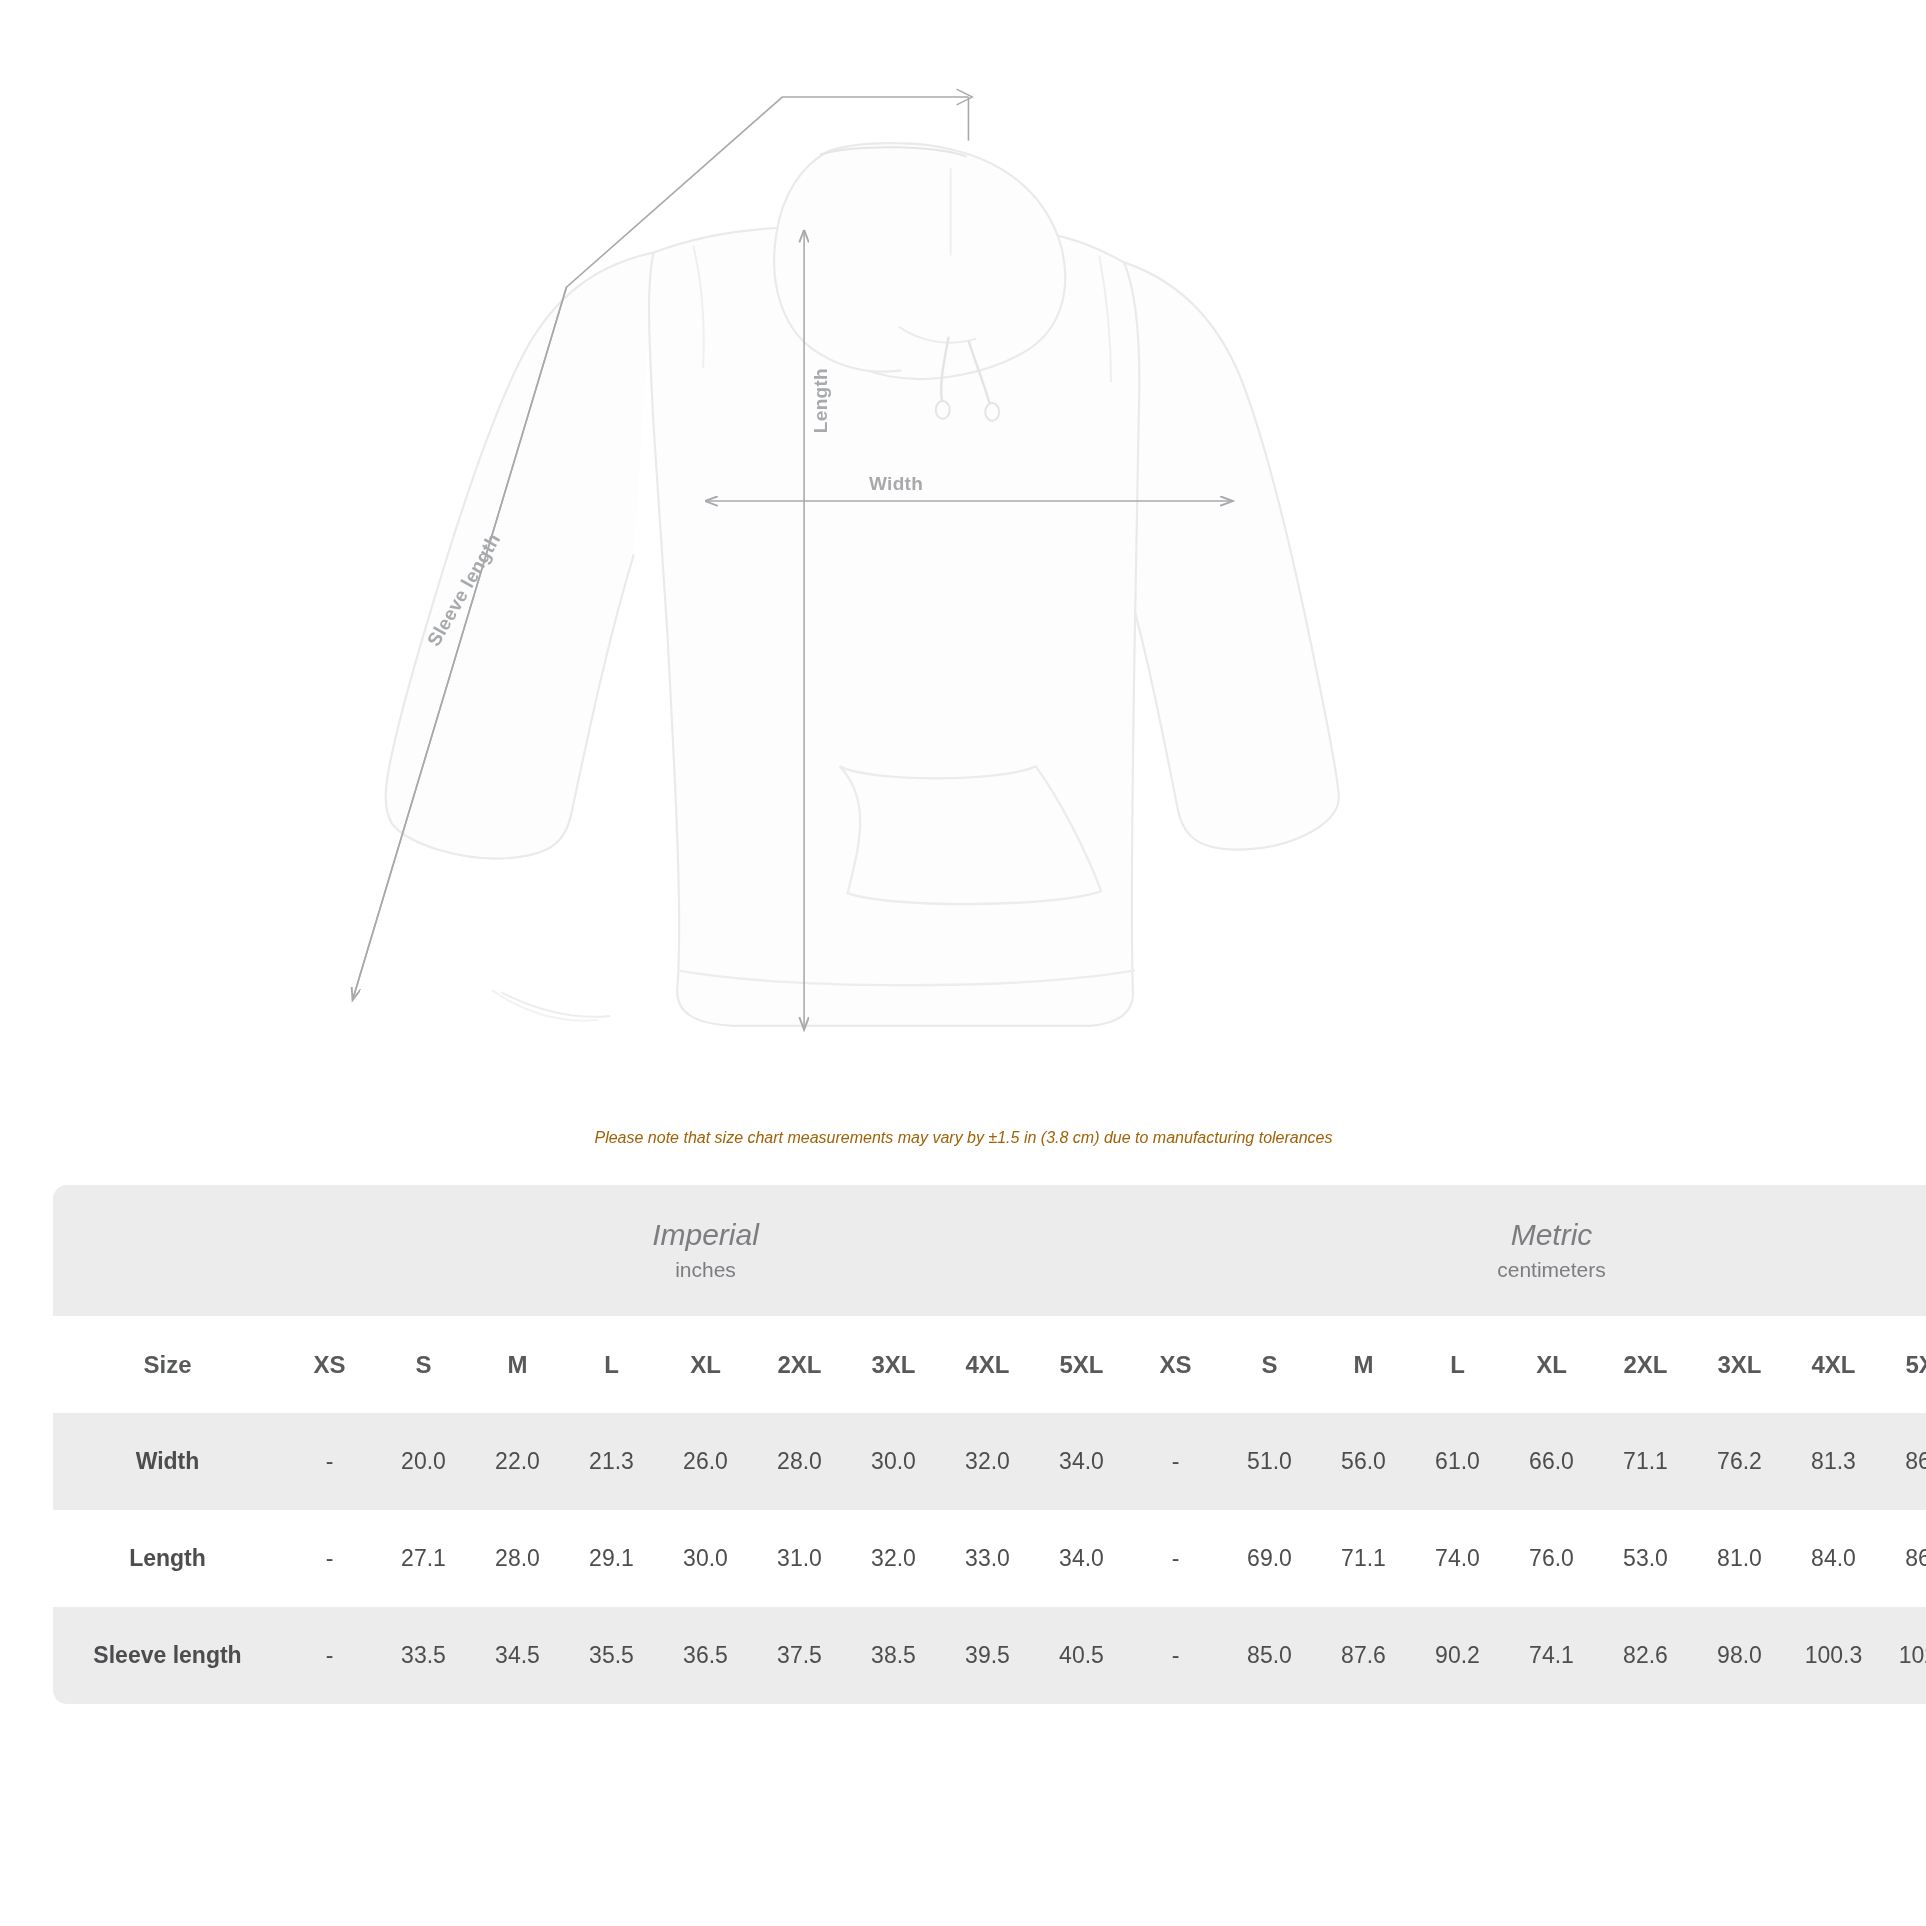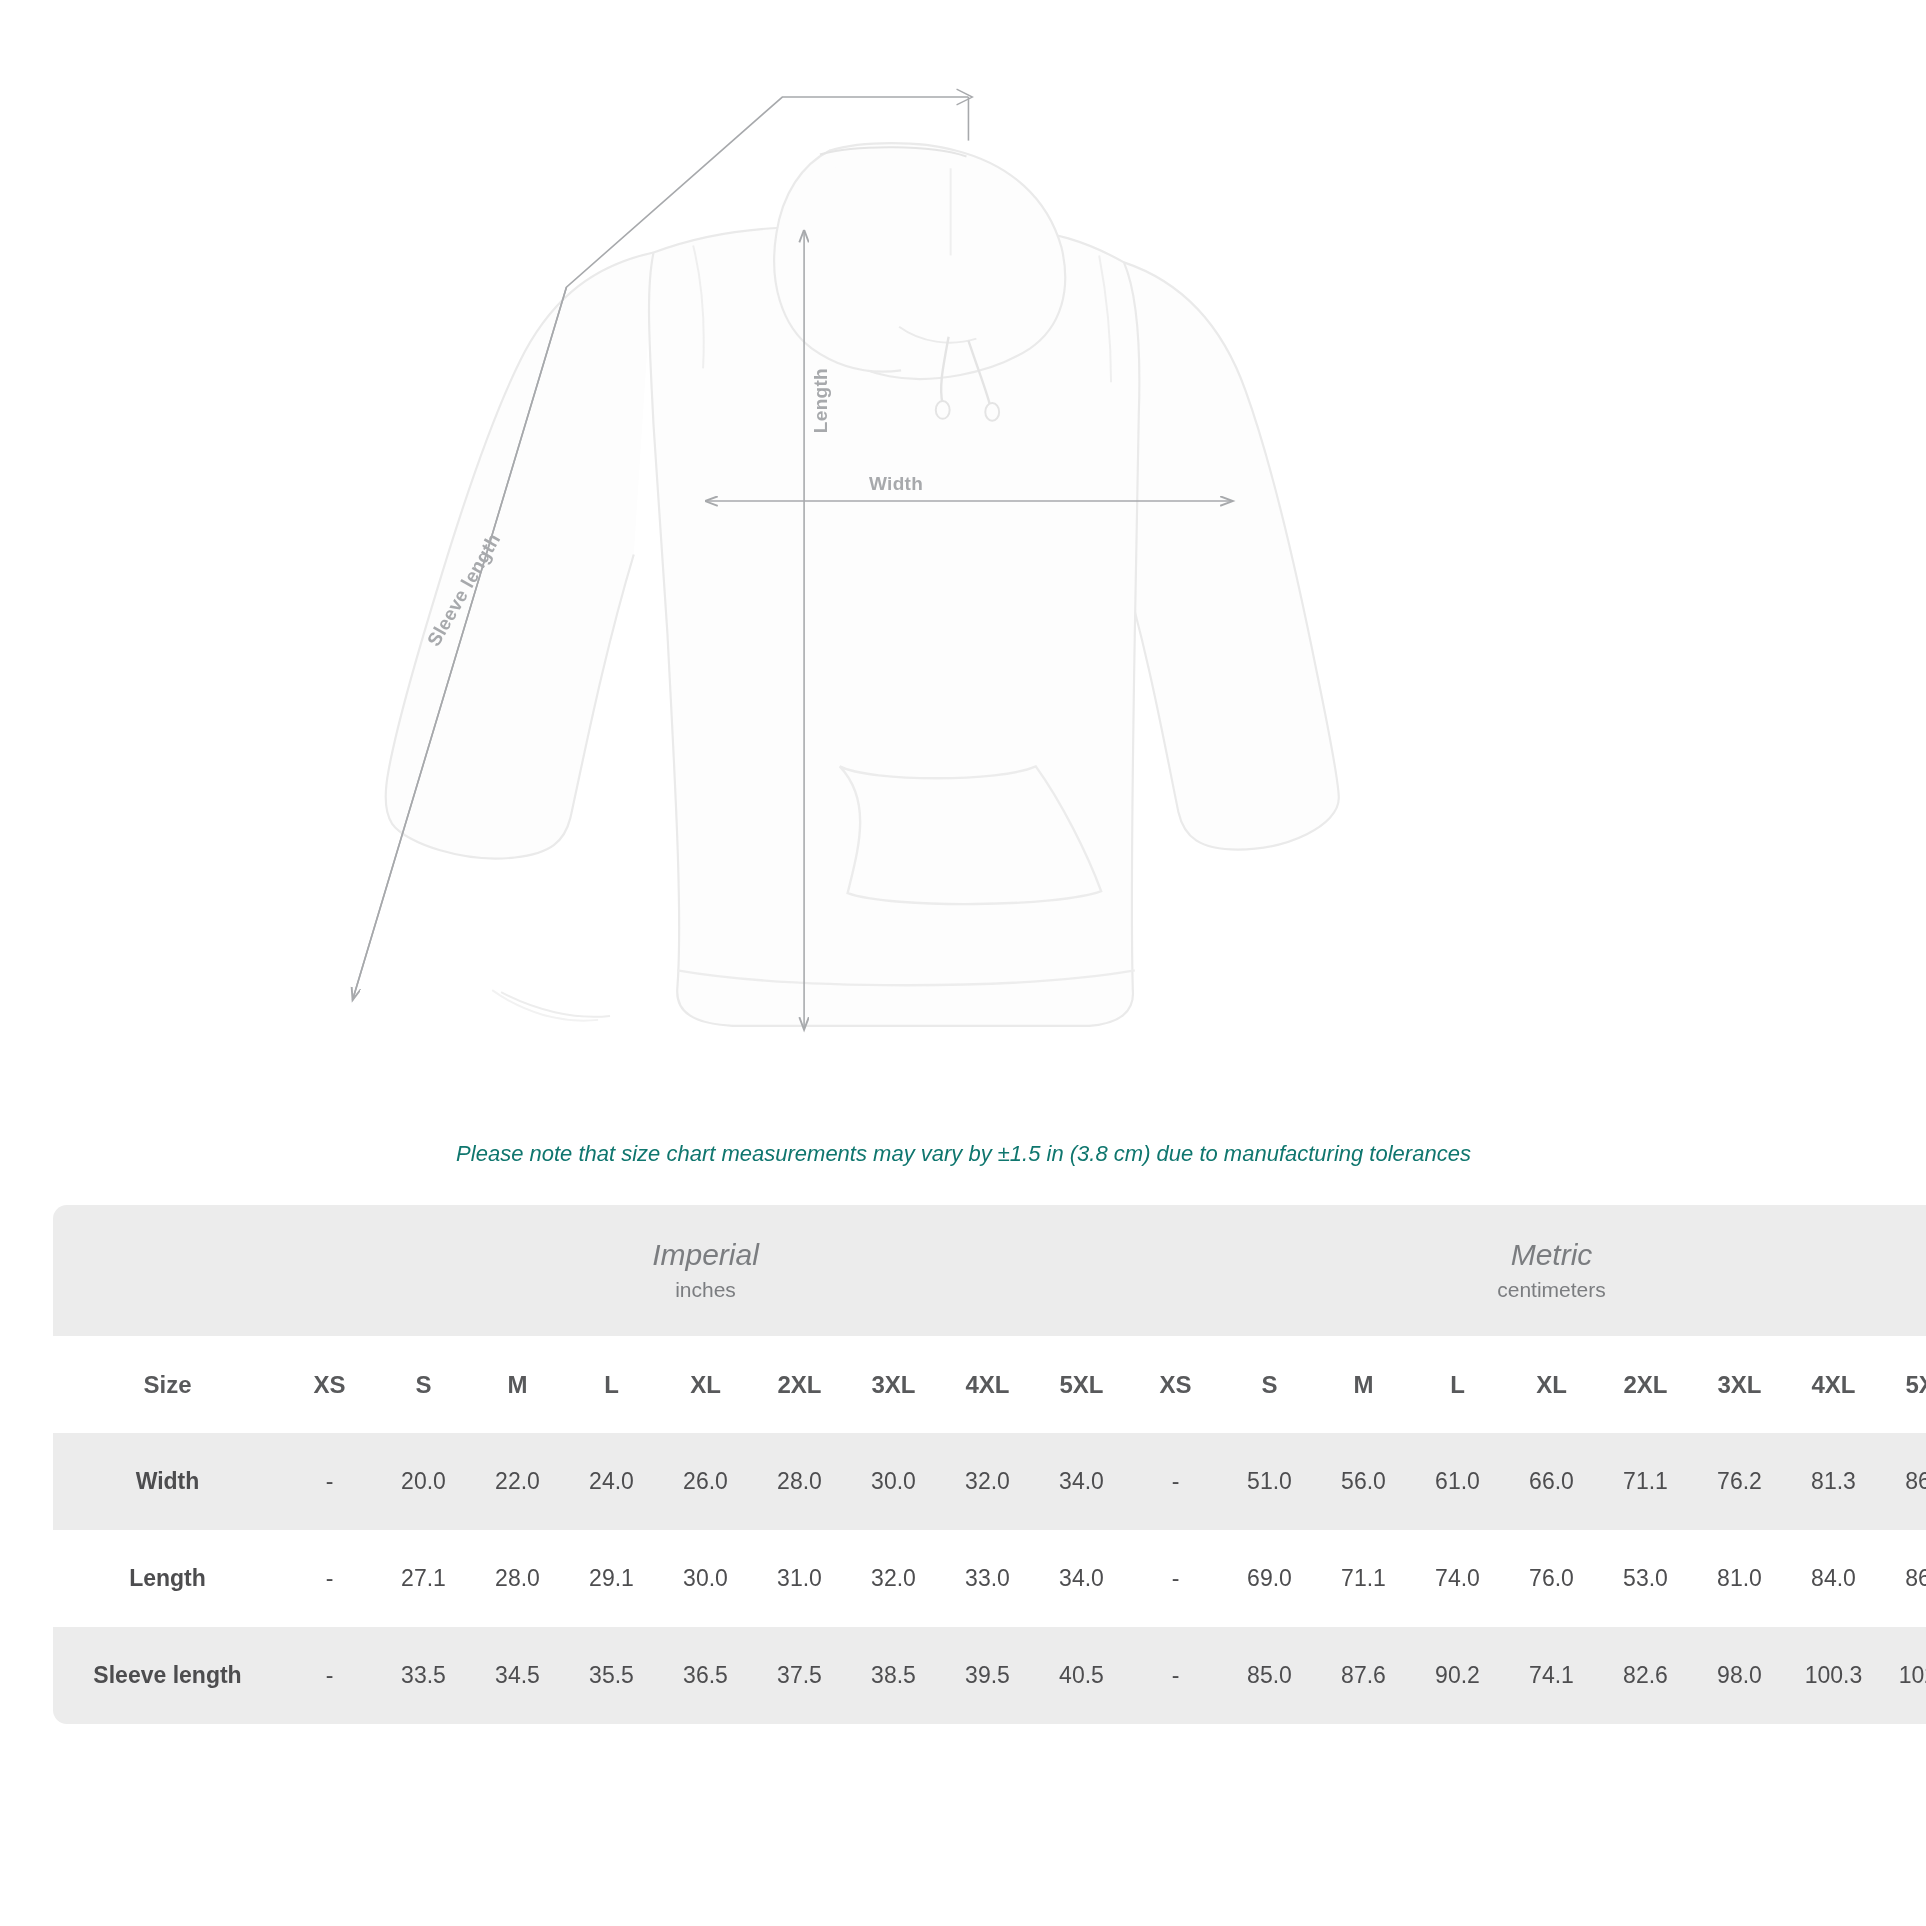--- a/index.html
+++ b/index.html
@@ -46,24 +46,24 @@
     text-align: center;
     margin-top: 10px;
   }
   .chart-title {
     font-size: 40px;
     font-weight: bold;
     color: #333333;
     letter-spacing: -0.2px;
   }
   .chart-note {
-    font-size: 22px;
+    font-size: 16px;
     font-style: italic;
-    color: #0f766e;
-    margin-top: 32px;
+    color: #a16207;
+    margin-top: 20px;
   }
 
   
   .table-wrap {
     width: 1822px;
     margin: 38px auto 0 auto;
   }
   table.size-table {
     width: 100%;
     border-collapse: collapse;
@@ -270,21 +270,21 @@
         <td>3XL</td>
         <td>4XL</td>
         <td>5XL</td>
       </tr>
 
       <tr class="row-shaded">
         <td class="label-cell first-col">Width</td>
         <td>-</td>
         <td>20.0</td>
         <td>22.0</td>
-        <td>24.0</td>
+        <td>21.3</td>
         <td>26.0</td>
         <td>28.0</td>
         <td>30.0</td>
         <td>32.0</td>
         <td>34.0</td>
         <td>-</td>
         <td>51.0</td>
         <td>56.0</td>
         <td>61.0</td>
         <td>66.0</td>

